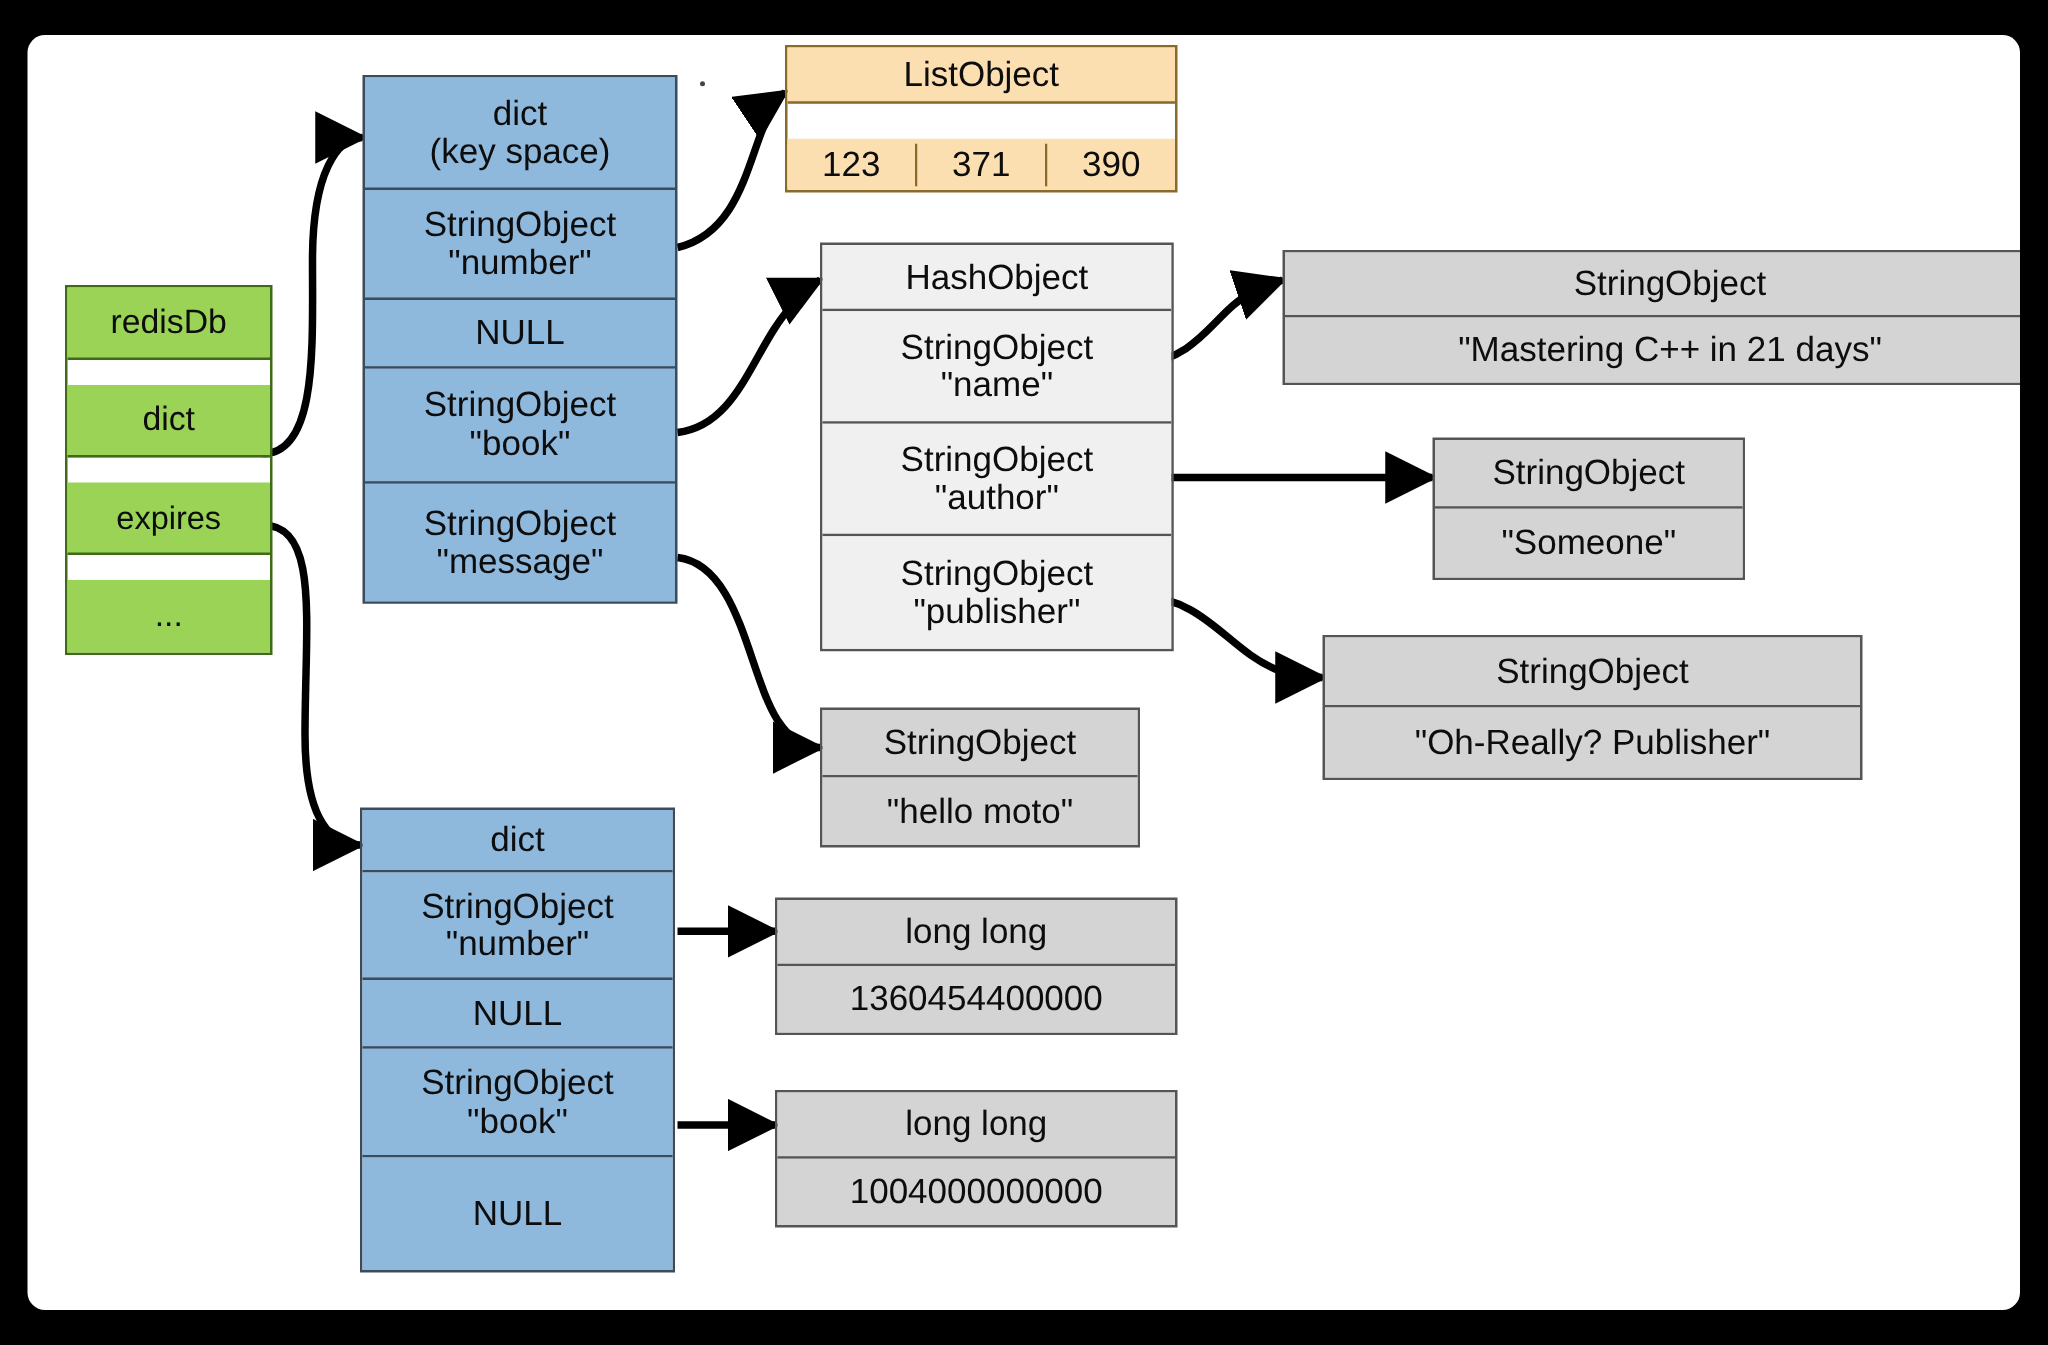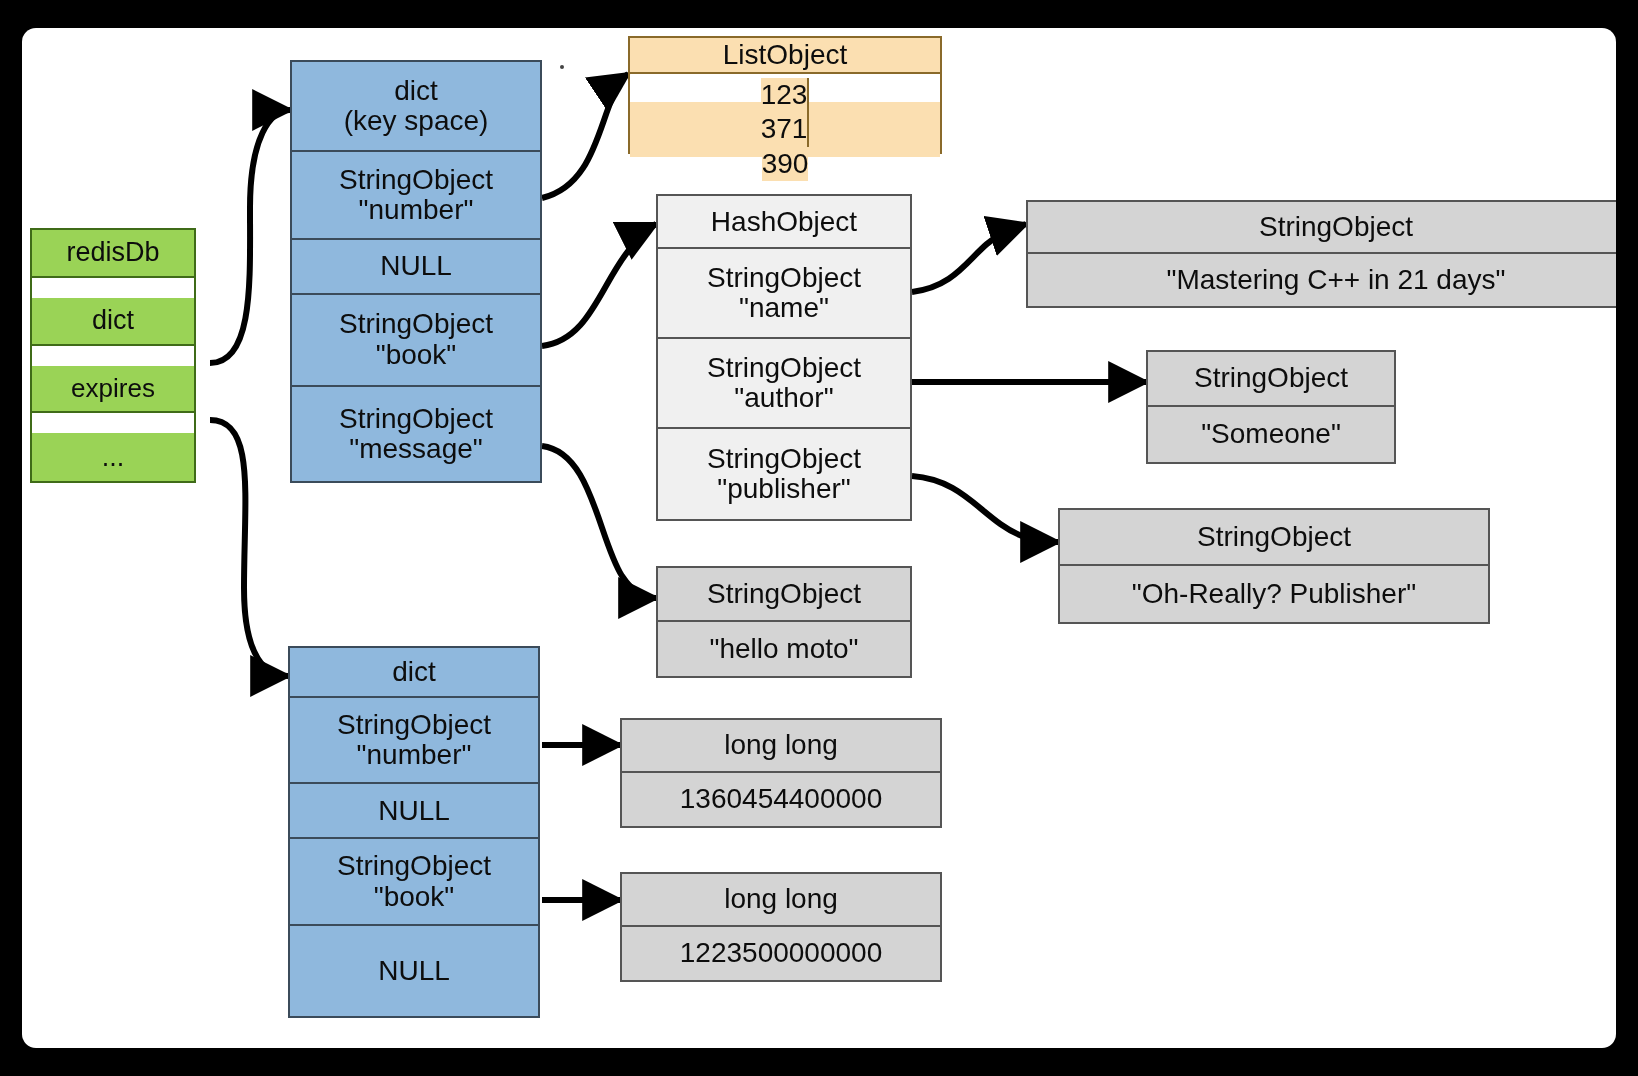--- a/index.html
+++ b/index.html
@@ -52,21 +52,21 @@
   .gray .row{background:#d4d4d4;}
   .gray{border-color:#555555;}
   .gray .row{border-bottom-color:#555555;}
   .light .row{background:#f0f0f0;}
   .light{border-color:#555555;}
   .light .row{border-bottom-color:#555555;}
 
   
   .hrow{
     display:flex;
-    flex-direction:column;
+    flex-direction:row;
     border-bottom:none !important;
     padding:0 !important;
   }
   .hrow .cell{
     flex:1 1 0;
     display:flex;align-items:center;justify-content:center;
     border-right:2px solid #8a6a2a;
     background:#fbdfb1;
     padding:2px 0;
   }
@@ -113,21 +113,21 @@
       <path d="M 890 448 C 944 452 960 492 1000 508 C 1016 514 1026 514 1036 514"></path>
 
       <path d="M 520 717 L 598 717"></path>
 
       <path d="M 520 872 L 598 872"></path>
     </g>
   </svg>
 
   <div class="dot" style="left:538px;top:37px;"></div>
 
-  <div class="node green" style="left:8px;top:200px;width:166px;height:255px;gap:20px;">
+  <div class="node green" style="left:30px;top:200px;width:166px;height:296px;gap:20px;">
     <div class="row" style="height:20%;font-size:27px;">redisDb</div>
     <div class="row" style="height:20%;font-size:27px;">dict</div>
     <div class="row" style="height:20%;font-size:26px;">expires</div>
     <div class="row" style="height:20%;font-size:27px;">...</div>
   </div>
 
   <div class="node blue" style="left:268px;top:32px;width:252px;height:423px;">
     <div class="row" style="height:21.5%;font-size:28px;">dict
 (key space)</div>
     <div class="row" style="height:21%;font-size:28px;">StringObject
@@ -141,21 +141,21 @@
 
   <div class="node orange" style="left:606px;top:8px;width:314px;height:118px;gap:28px;">
     <div class="row" style="height:52%;font-size:28px;">ListObject</div>
     <div class="row hrow" style="height:48%;font-size:28px;">
       <div class="cell">123</div>
       <div class="cell">371</div>
       <div class="cell">390</div>
     </div>
   </div>
 
-  <div class="node light" style="left:634px;top:166px;width:256px;height:327px;">
+  <div class="node light" style="left:634px;top:166px;width:283px;height:327px;">
     <div class="row" style="height:16.5%;font-size:28px;">HashObject</div>
     <div class="row" style="height:27.8%;font-size:28px;">StringObject
 "name"</div>
     <div class="row" style="height:27.8%;font-size:28px;">StringObject
 "author"</div>
     <div class="row" style="height:27.9%;font-size:28px;">StringObject
 "publisher"</div>
   </div>
 
   <div class="node gray" style="left:1004px;top:172px;width:620px;height:108px;">
@@ -188,16 +188,16 @@
     <div class="row" style="height:24.5%;font-size:28px;">NULL</div>
   </div>
 
   <div class="node gray" style="left:598px;top:690px;width:322px;height:110px;">
     <div class="row" style="height:50%;font-size:28px;">long long</div>
     <div class="row" style="height:50%;font-size:28px;">1360454400000</div>
   </div>
 
   <div class="node gray" style="left:598px;top:844px;width:322px;height:110px;">
     <div class="row" style="height:50%;font-size:28px;">long long</div>
-    <div class="row" style="height:50%;font-size:28px;">1223500000000</div>
+    <div class="row" style="height:50%;font-size:28px;">1004000000000</div>
   </div>
 
 </div>
 
 </body></html>

